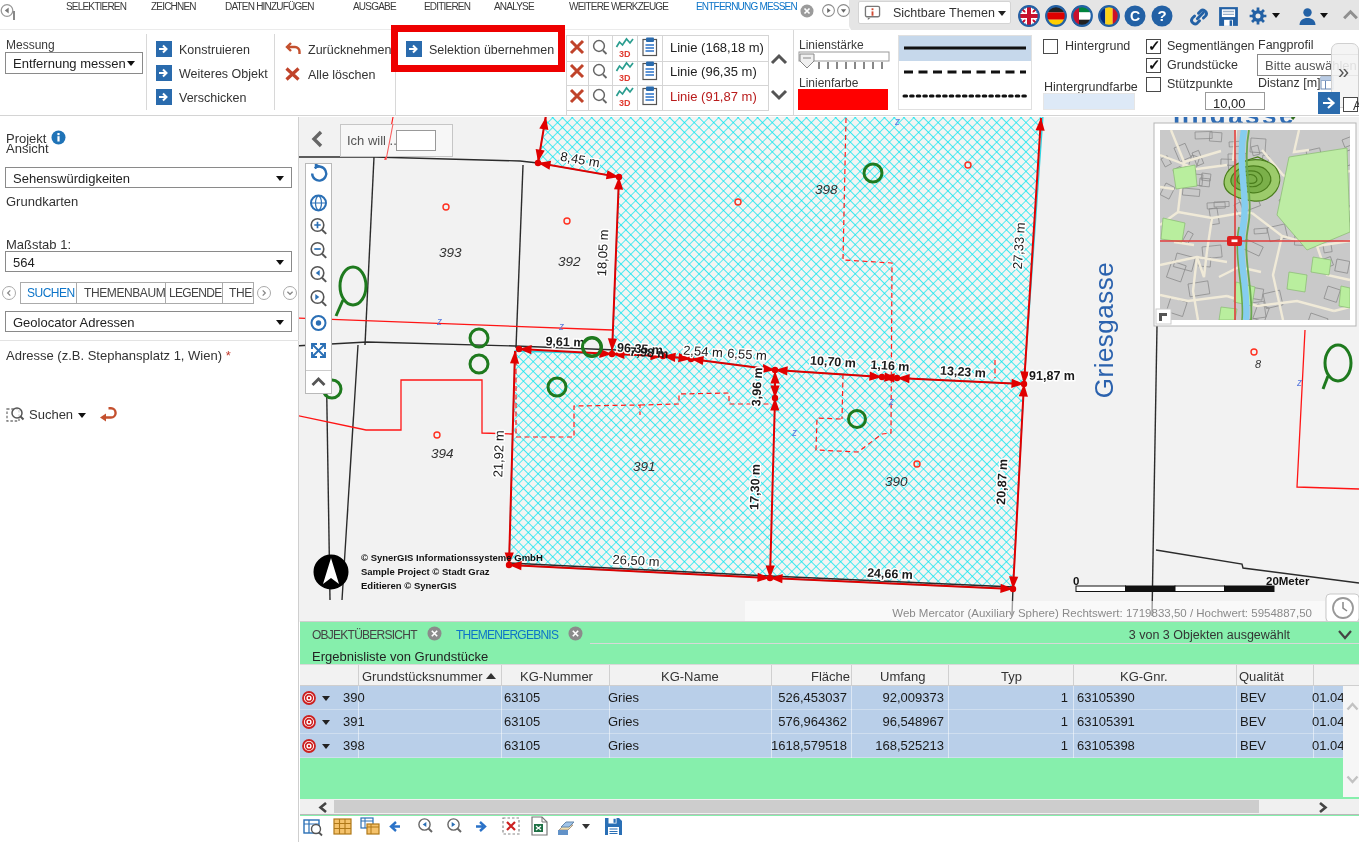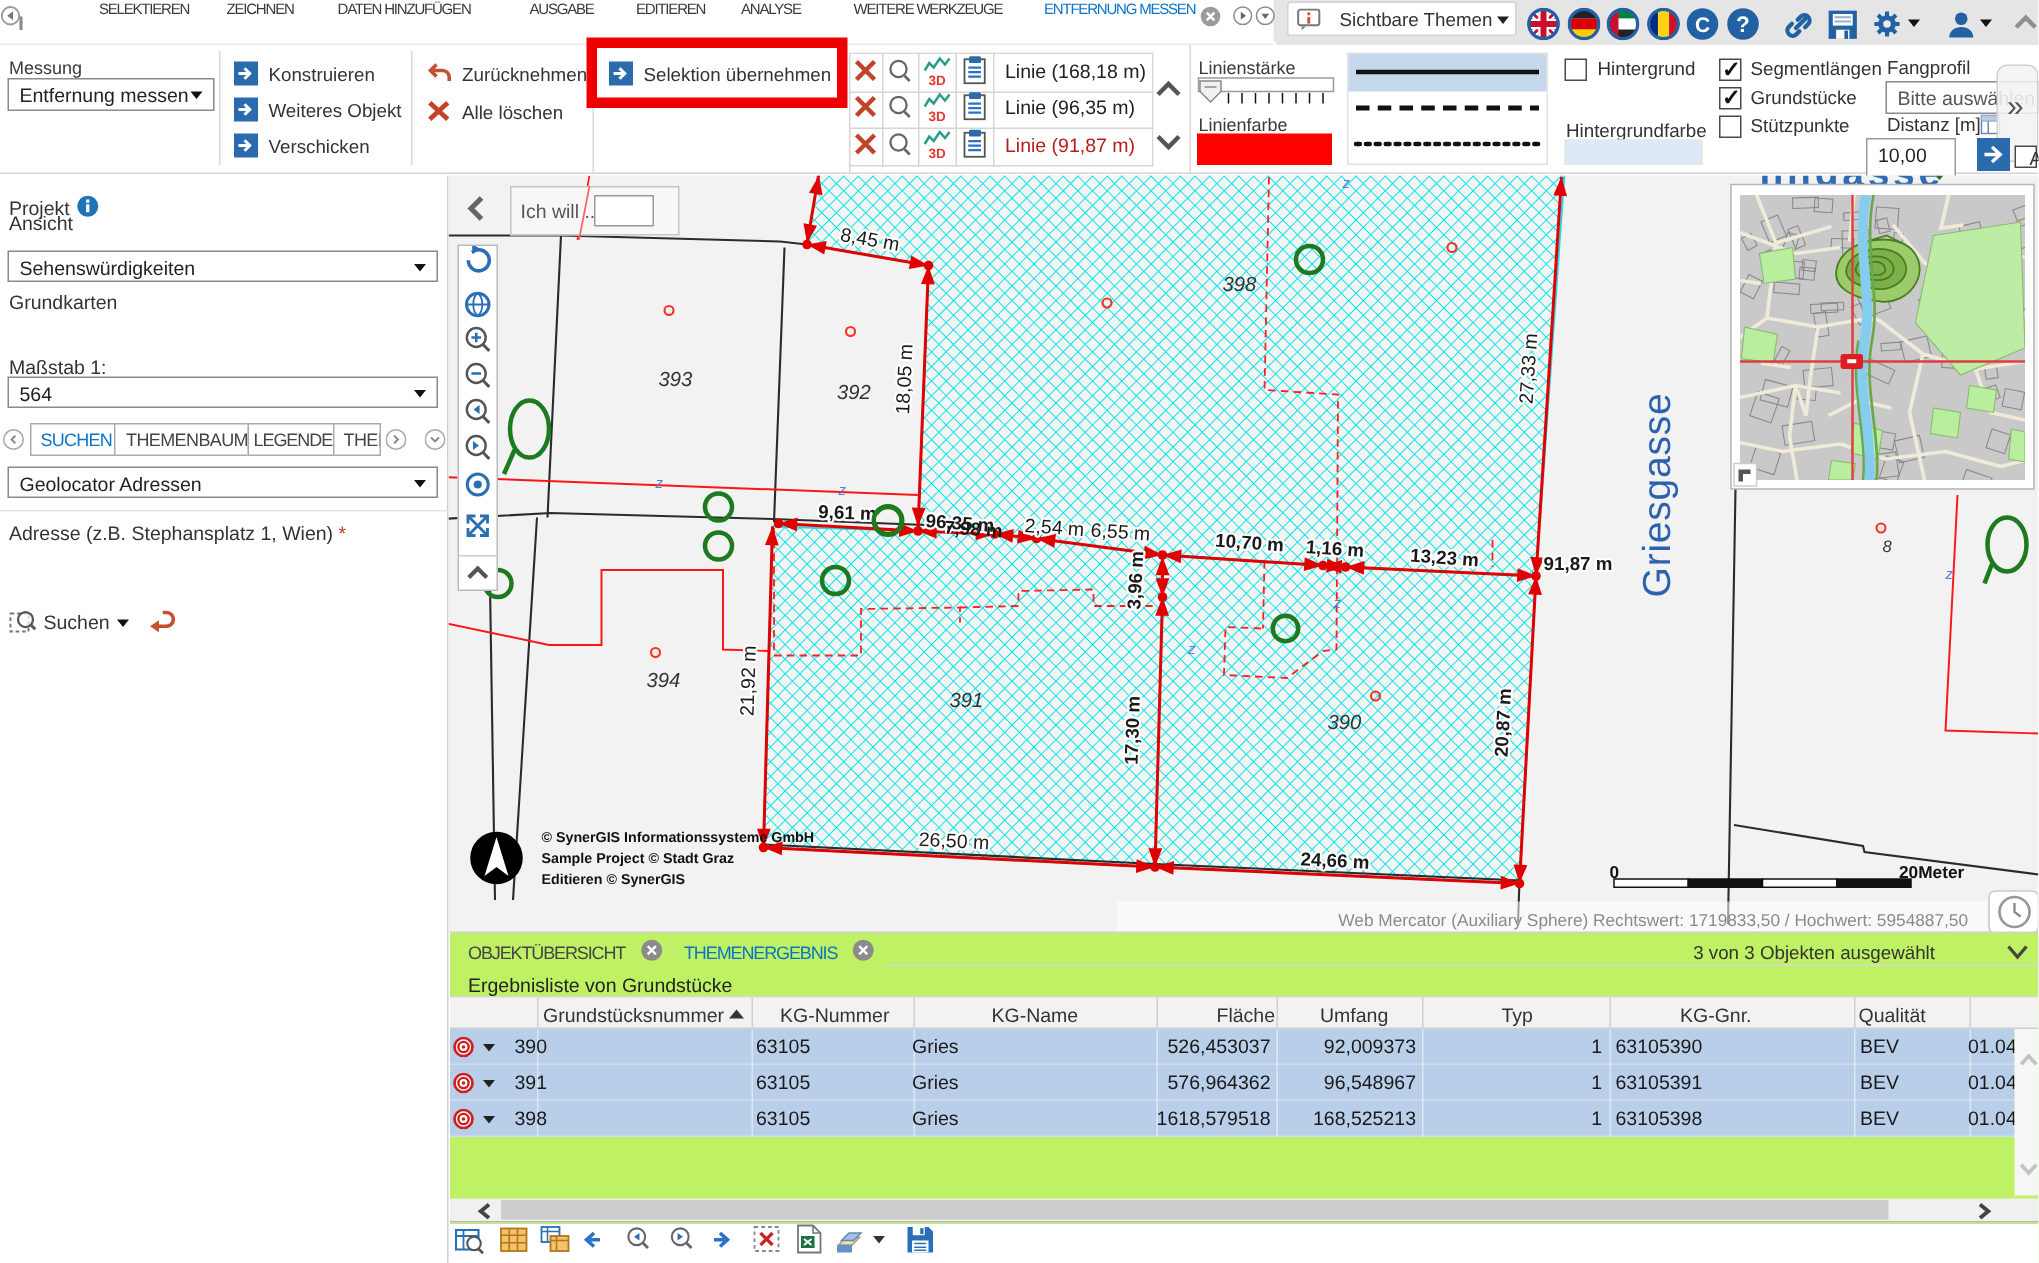--- a/index.html
+++ b/index.html
@@ -20,21 +20,21 @@
 select,.fakesel { font-family:"Liberation Sans",sans-serif; }
 .fakesel { position:absolute; background:#fff; border:1px solid #8a8a8a; font-size:13px; color:#222; }
 .fakesel .txt { position:absolute; left:7px; top:3px; white-space:nowrap; }
 .fakesel .arr { position:absolute; right:7px; top:8px; width:0; height:0; border-left:4.5px solid transparent; border-right:4.5px solid transparent; border-top:5px solid #111; }
 .chk { position:absolute; width:15px; height:15px; background:#fff; border:1px solid #4a4a4a; }
 .chk.on:after { content:"✓"; position:absolute; left:1px; top:-3px; font-size:15px; color:#111; font-weight:bold; }
 
 #lpanel { position:absolute; left:0; top:117px; width:299px; height:725px; background:#fff; border-right:1px solid #cfcfcf; }
 .plabel { position:absolute; font-size:13px; color:#333; white-space:nowrap; }
 
-#bpanel { position:absolute; left:300px; top:622px; width:1059px; height:220px; background:#bef264; }
+#bpanel { position:absolute; left:300px; top:622px; width:1059px; height:220px; background:#86efac; }
 .hcell { position:absolute; top:4px; font-size:13px; color:#333; white-space:nowrap; }
 .trow { position:absolute; left:0; width:1043px; height:24px; background:#b9cfe9; border-bottom:1px solid #cfdeef; }
 .tcell { position:absolute; top:4px; font-size:13px; color:#1a1a1a; white-space:nowrap; }
 .tcell.r { text-align:right; }
 .rico { left:2px; }
 </style>
 </head>
 <body>
 <div id="app">
 
@@ -273,21 +273,21 @@
     <svg class="abs" style="left:1320px;top:46px" width="14" height="14" viewBox="0 0 14 14">
         <rect x="1" y="1" width="12" height="12" fill="#fff" stroke="#6b89b4"></rect>
         <path d="M1 4.5h12M5.5 1v12" stroke="#6b89b4"></path>
         <rect x="1" y="1" width="12" height="3.5" fill="#b9cbe4"></rect>
       </svg>
 
     <div class="abs" style="left:1331px;top:13px;width:28px;height:65px;background:rgba(242,242,242,.88);border:1px solid #d0d0d0;border-radius:7px"></div>
     <div class="abs" style="left:1338px;top:30px;font-size:20px;color:#555">»</div>
     <div class="chk" style="left:1343px;top:67px"></div>
     <div class="btnrow" style="left:1353px;top:69px">A</div>
-    <div class="fakesel" style="left:1244px;top:62px;width:60px;height:32px;border-color:#9a9a9a">
+    <div class="fakesel" style="left:1205px;top:62px;width:60px;height:18px;border-color:#9a9a9a">
         <span class="txt">10,00</span>
       </div>
     <div class="abs" style="left:1318px;top:62px;width:22px;height:22px;background:#2a6bad"><svg width="22" height="22" viewBox="0 0 22 22">
           <path d="M5 11h10M10 6l5.5 5L10 16" stroke="#fff" stroke-width="2.2" fill="none"></path>
         </svg></div>
   </div>
 
   <div id="lpanel">
     <div class="plabel" style="left:6px;top:14px">Projekt</div>
     <svg class="abs" style="left:51px;top:13px" width="15" height="15" viewBox="0 0 15 15">

